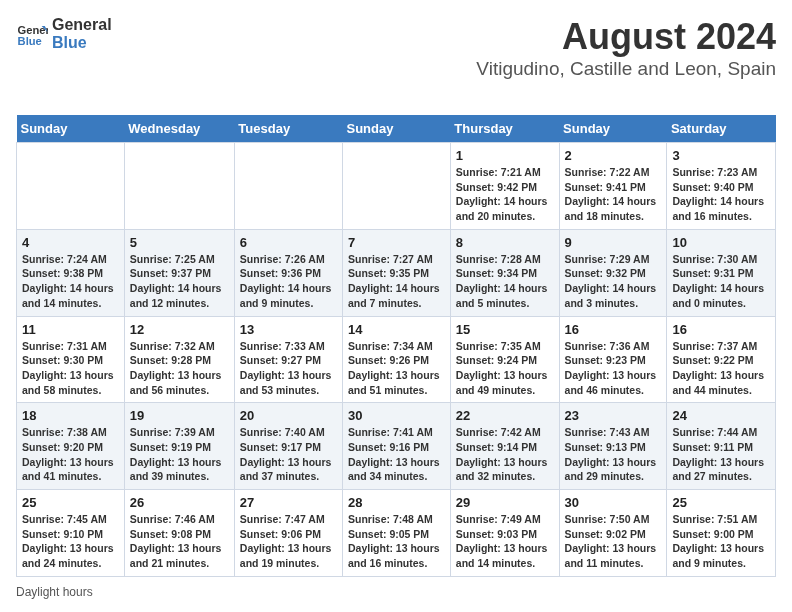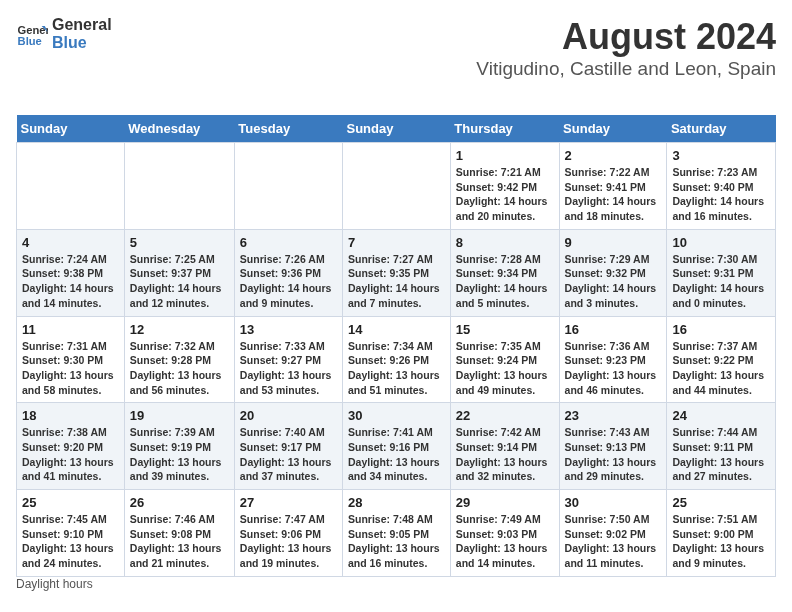--- a/index.html
+++ b/index.html
@@ -73,20 +73,21 @@
       display: block;
       margin-bottom: 2px;
     }
     .day-info {
       color: #333;
       font-size: 10.5px;
       line-height: 1.4;
       font-weight: bold;
     }
     .footer-note {
+      margin-top: 8px;
       font-size: 12px;
       color: #555;
       text-align: left;
     }
   </style>
 </head>
 <body>
 
 <div class="header">
   <div class="logo">

